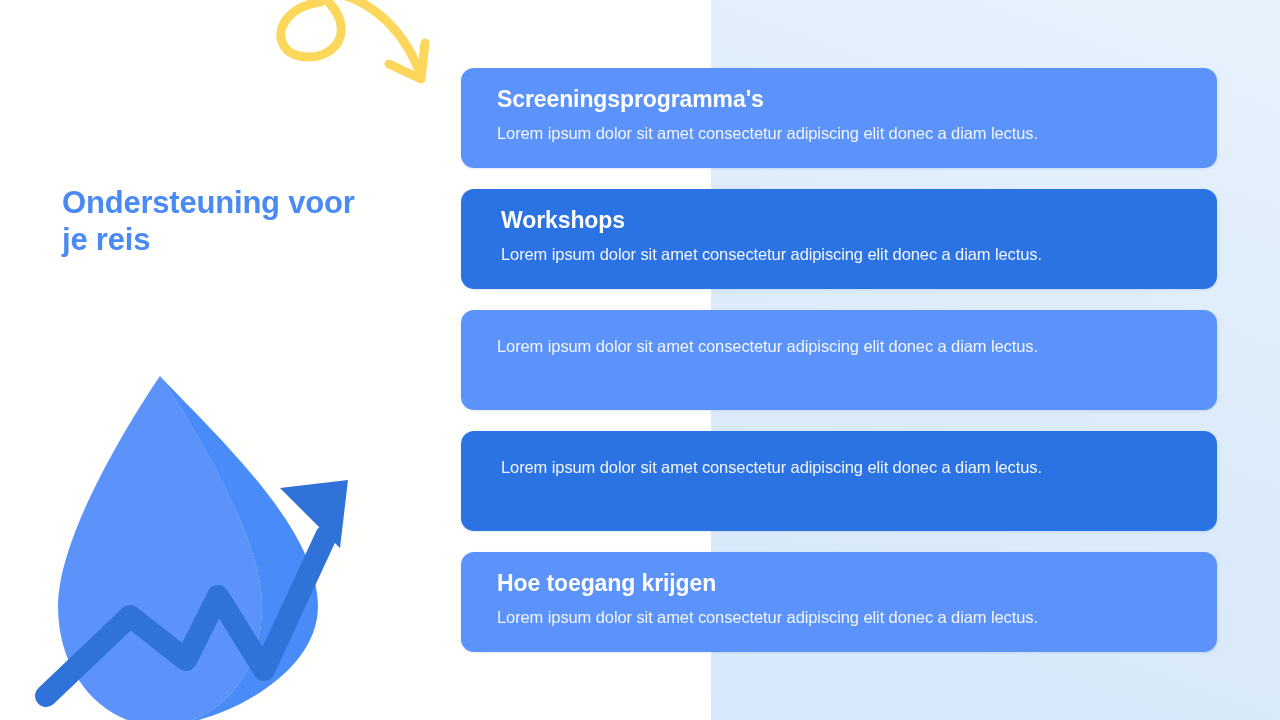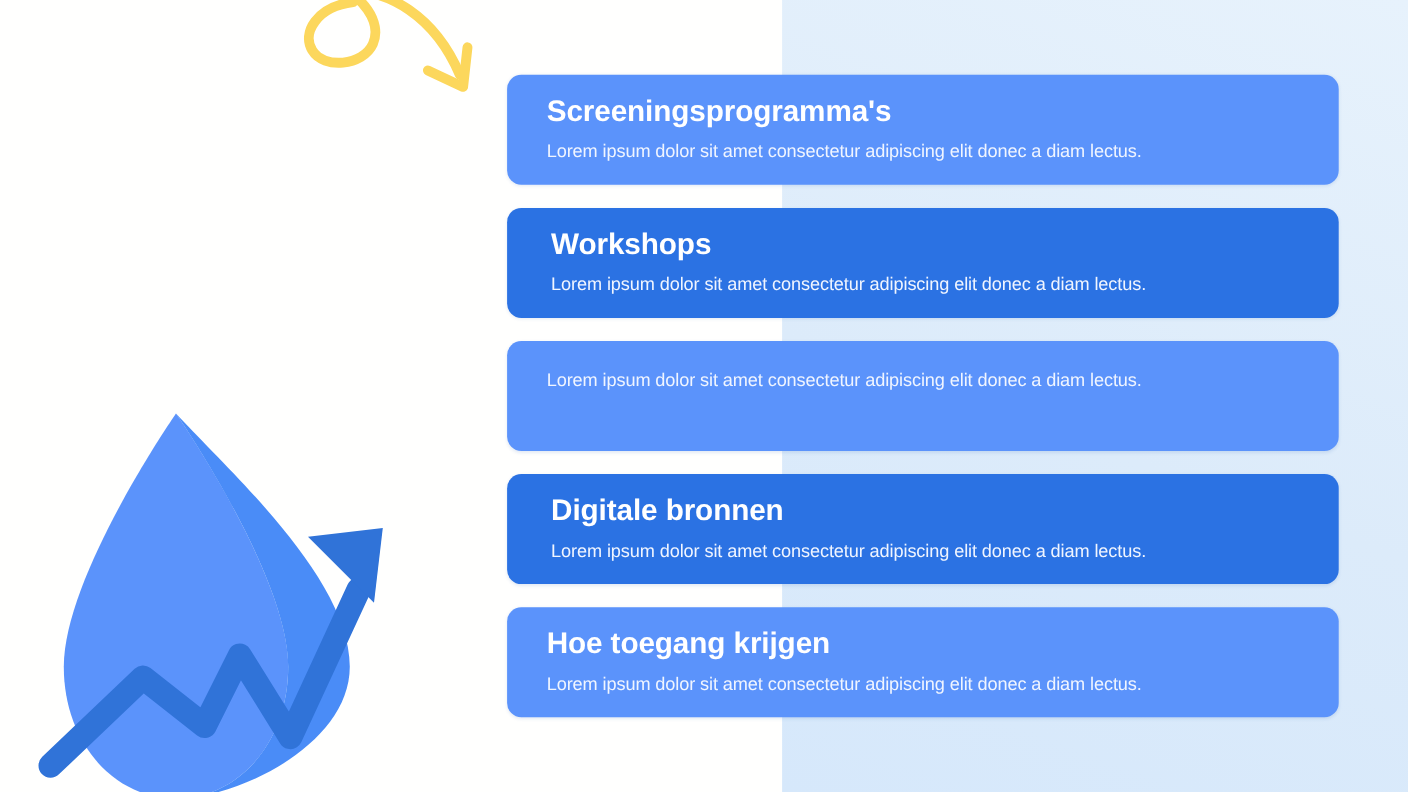--- a/index.html
+++ b/index.html
@@ -62,21 +62,21 @@
   }
   .card {
     height:100px;
     border-radius:13px;
     padding:17px 34px 0 36px;
     box-shadow:0 1px 3px rgba(40,90,180,.13);
   }
   .card.light { background:#5b93fb; }
   .card.dark  { background:#2b72e3;padding-left:40px; }
   .card-title {
-    font-size:27px;
+    font-size:23px;
     font-weight:bold;
     color:#ffffff;
     letter-spacing:-0.1px;
     line-height:1.25;
   }
   .card-desc {
     margin-top:9px;
     font-size:16.5px;
     font-weight:400;
     color:#f0f5ff;
@@ -97,39 +97,40 @@
     <path d="M131 78 L163 93 L167 57" fill="none" stroke="#fcd75c" stroke-width="9" stroke-linecap="round" stroke-linejoin="round"></path>
   </svg>
 
   <svg id="drop-illustration" viewBox="0 0 370 380">
     <path d="M142 18 C142 18 40 165 40 248 C40 318 86 368 142 368 C198 368 244 318 244 248 C244 165 142 18 142 18 Z" fill="#5b93fb"></path>
     <path d="M142 18 C142 18 244 165 244 248 C244 318 198 368 142 368 C196 368 300 320 300 248 C300 168 190 70 142 18 Z" fill="#3b82f6" opacity="0.92"></path>
     <path d="M28 338 L112 258 L168 302 L200 238 L246 312 L308 178" fill="none" stroke="#3073d8" stroke-width="22" stroke-linecap="round" stroke-linejoin="round"></path>
     <path d="M262 130 L330 122 L322 190 Z" fill="#3073d8"></path>
   </svg>
 
+  <h1 id="headline">Ondersteuning voor
+je reis</h1>
 
   <div id="cards">
 
     <div class="card light">
       <div class="card-title">Screeningsprogramma's</div>
       <div class="card-desc">Lorem ipsum dolor sit amet consectetur adipiscing elit donec a diam lectus.</div>
     </div>
 
     <div class="card dark">
       <div class="card-title">Workshops</div>
       <div class="card-desc">Lorem ipsum dolor sit amet consectetur adipiscing elit donec a diam lectus.</div>
     </div>
 
     <div class="card light">
       <div class="card-desc">Lorem ipsum dolor sit amet consectetur adipiscing elit donec a diam lectus.</div>
     </div>
 
     <div class="card dark">
-      <div class="card-title">Digitale bronnen</div>
       <div class="card-desc">Lorem ipsum dolor sit amet consectetur adipiscing elit donec a diam lectus.</div>
     </div>
 
     <div class="card light">
       <div class="card-title">Hoe toegang krijgen</div>
       <div class="card-desc">Lorem ipsum dolor sit amet consectetur adipiscing elit donec a diam lectus.</div>
     </div>
 
   </div>
 </div>

